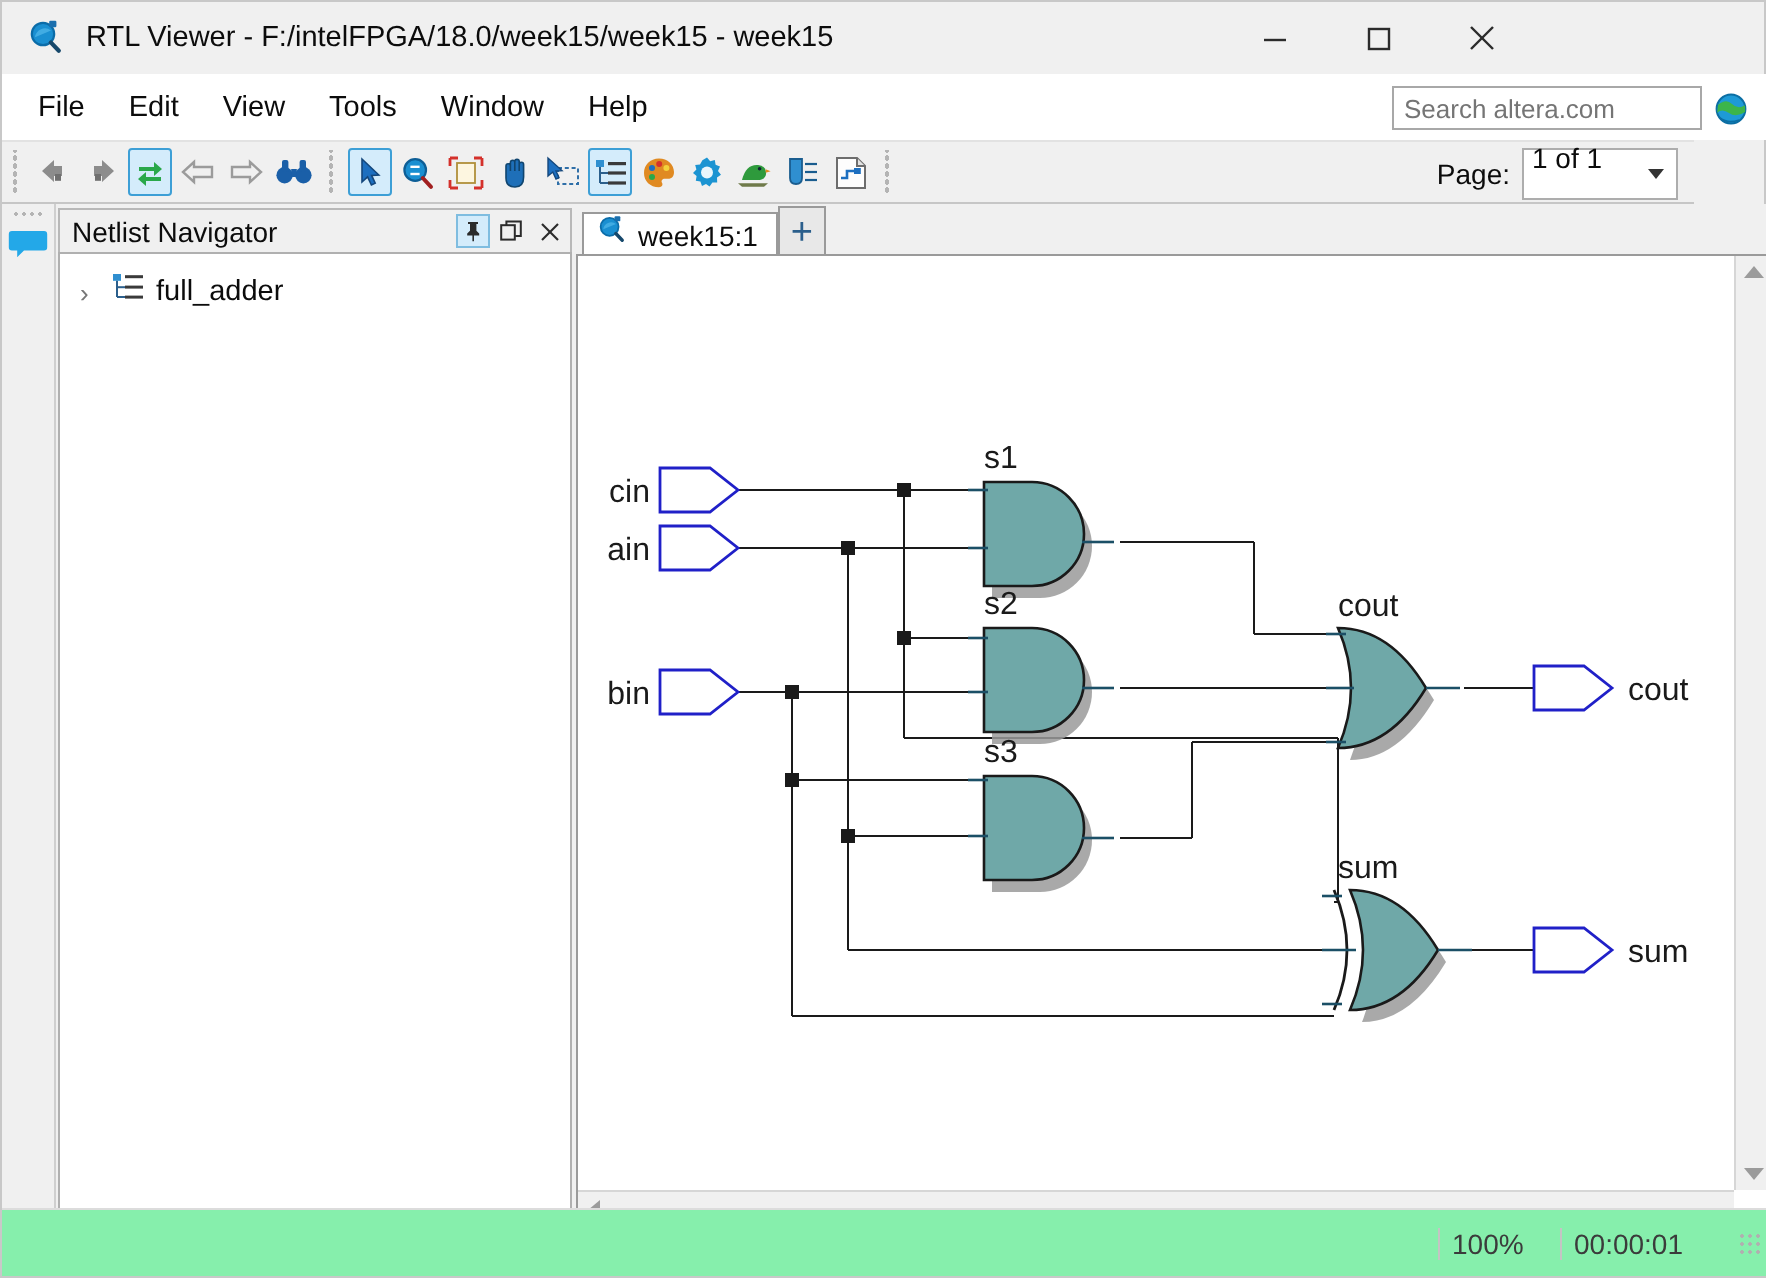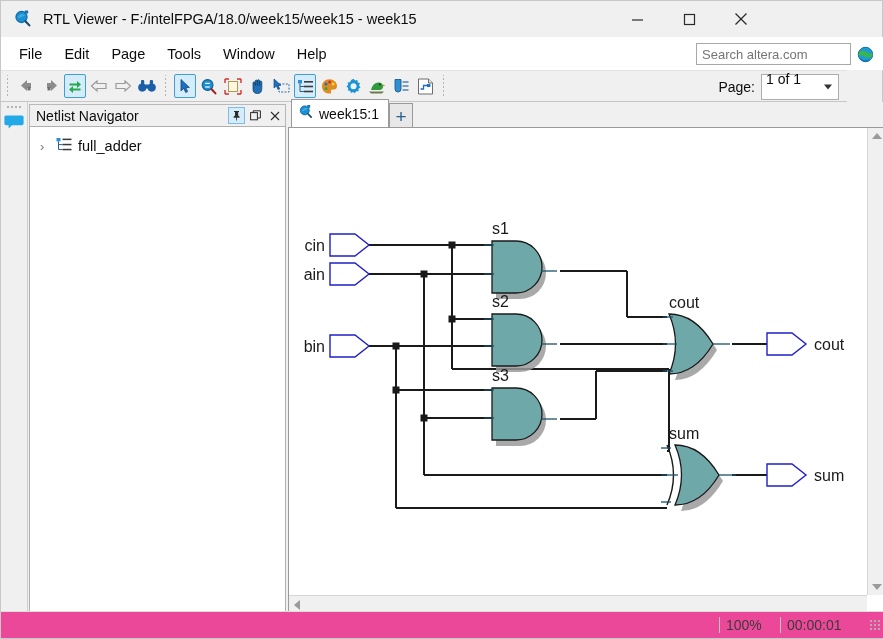--- a/index.html
+++ b/index.html
@@ -134,21 +134,21 @@
   .tree-arrow { width: 11px; color: #777; font-size: 13px; line-height: 1; }
   .tree-label { font-size: 14.5px; color: #0c0c0c; }
 
   
   .tabbar {
     position: absolute; left: 287px; top: 101px; width: 596px; height: 26px;
     background: #f0f0f0;
     display: flex; align-items: flex-end;
   }
   .tab {
-    height: 29px; background: #fff;
+    height: 22px; background: #fff;
     border: 1px solid #9a9a9a; border-bottom: none;
     display: flex; align-items: center; gap: 5px;
     padding: 0 9px 0 6px; margin-left: 3px;
   }
   .tab-text { font-size: 14px; color: #0c0c0c; }
   .tab-add {
     width: 24px; height: 25px; background: #e8e8e8;
     border: 1px solid #9a9a9a; border-bottom: none;
     display: flex; align-items: center; justify-content: center;
     font-size: 19px; color: #2b5f8c; line-height: 1;
@@ -182,22 +182,22 @@
     border-top: 6px solid #9b9b9b;
   }
   .sb-left {
     left: 5px; top: 4px;
     border-top: 5px solid transparent; border-bottom: 5px solid transparent;
     border-right: 6px solid #9b9b9b;
   }
 
   
   .statusbar {
-    position: absolute; left: 0; bottom: 0; width: 883px; height: 27px;
-    background: #ec4899; border-top: 1px solid #dcdcdc;
+    position: absolute; left: 0; bottom: 0; width: 883px; height: 34px;
+    background: #86efac; border-top: 1px solid #dcdcdc;
     display: flex; align-items: center; justify-content: flex-end;
   }
   .status-sep { width: 1px; height: 16px; background: #c4c4c4; margin: 0 6px; }
   .status-cell { font-size: 14px; color: #3b3b3b; }
   .zoom-cell { min-width: 48px; text-align: left; }
   .time-cell { min-width: 78px; text-align: left; }
   .resize-grip {
     width: 12px; height: 12px; margin-left: 4px; margin-right: 3px;
     background-image: radial-gradient(#b0b0b0 1px, transparent 1px);
     background-size: 4px 4px;
@@ -234,21 +234,21 @@
           <line x1="1.5" y1="1.5" x2="12.5" y2="12.5" stroke="#2b2b2b" stroke-width="1.2"></line>
           <line x1="12.5" y1="1.5" x2="1.5" y2="12.5" stroke="#2b2b2b" stroke-width="1.2"></line>
         </svg>
       </div>
     </div>
   </div>
 
   <div class="menubar">
     <div class="menuitem">File</div>
     <div class="menuitem">Edit</div>
-    <div class="menuitem">Page</div>
+    <div class="menuitem">View</div>
     <div class="menuitem">Tools</div>
     <div class="menuitem">Window</div>
     <div class="menuitem">Help</div>
 
     <div class="searchwrap">
       <input class="searchbox" type="text" placeholder="Search altera.com" style="">
       <span class="globe-icon">
         <svg width="17" height="17" viewBox="0 0 17 17">
           <circle cx="8.5" cy="8.5" r="7.2" fill="#1e9ad6" stroke="#0c6ea3" stroke-width="1"></circle>
           <path d="M2 6.5 Q6 3 9 6 Q12 9 15.5 6.6 L15.6 10 Q11 13 7.5 10.5 Q4 8 1.6 10.4 Z" fill="#3cb54a"></path>

